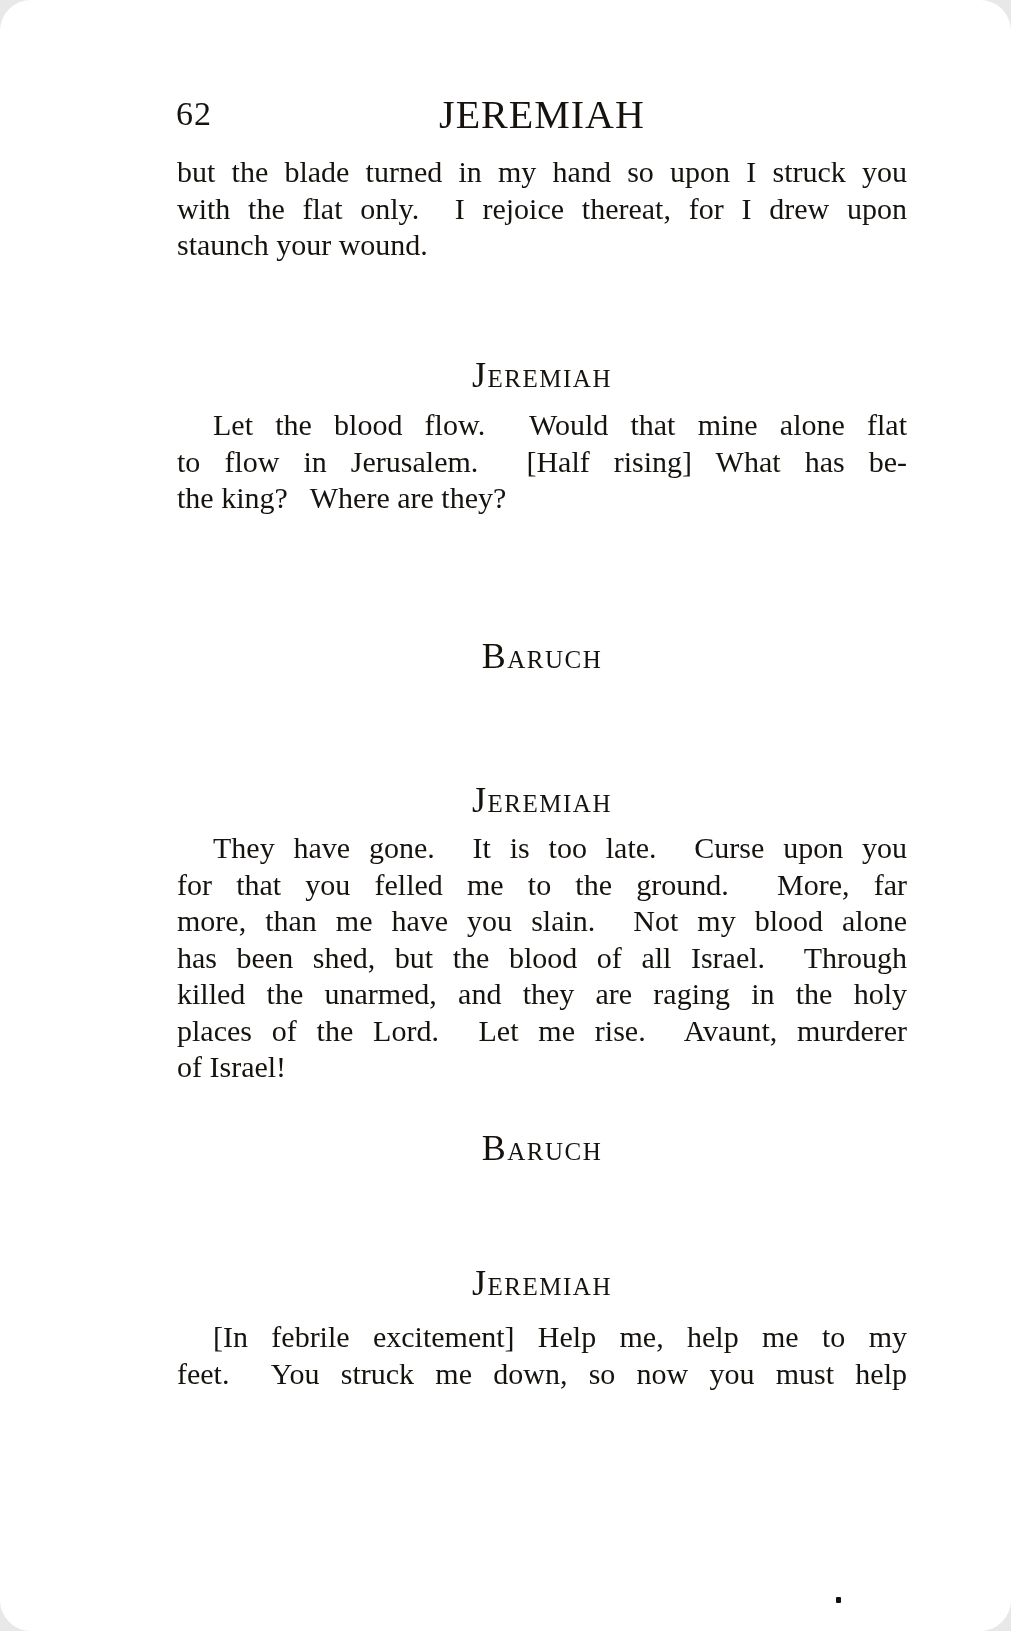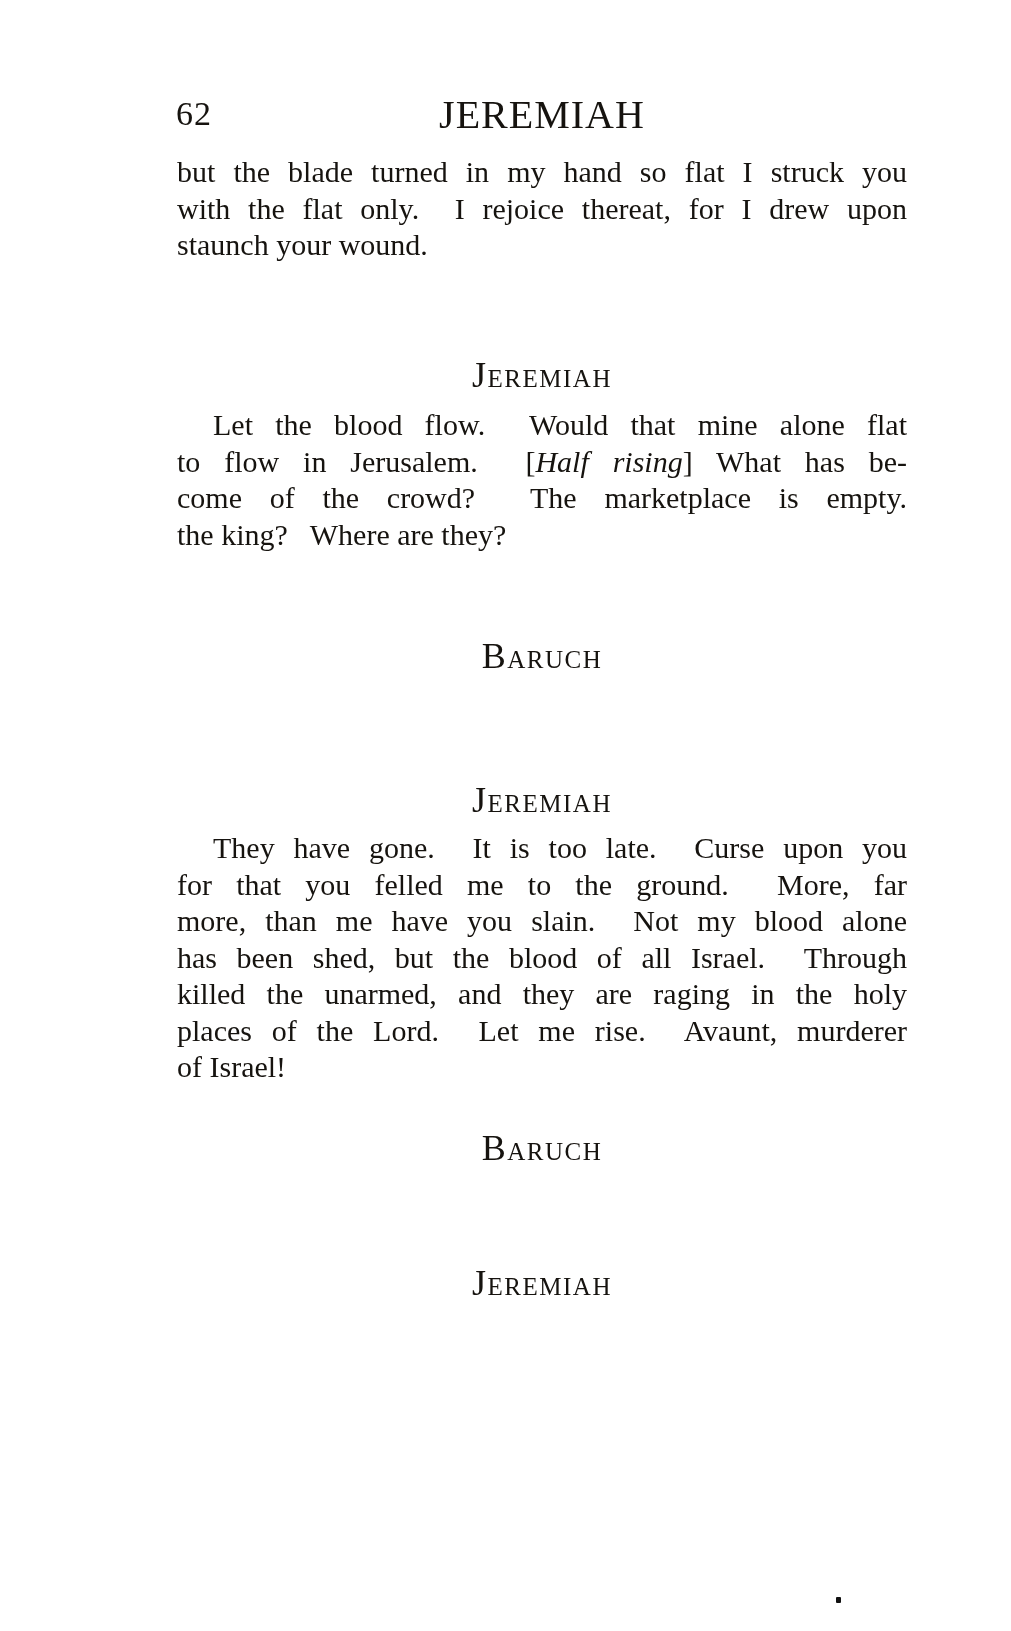--- a/index.html
+++ b/index.html
@@ -9,20 +9,21 @@
   }
   .page {
     position: relative;
     width: 1011px;
     height: 1631px;
     margin: 0 auto;
     background: #ffffff;
     color: #16130f;
     font-family: "Liberation Serif", "DejaVu Serif", serif;
     overflow: hidden;
+    border-radius: 31px;
   }
   .pagenum {
     position: absolute;
     left: 176px;
     top: 96px;
     font-size: 34px;
     line-height: 36px;
     letter-spacing: 1px;
   }
   .runtitle {
@@ -57,21 +58,20 @@
     position: absolute;
     left: 177px;
     width: 730px;
     text-align: center;
     font-variant: small-caps;
     font-size: 36px;
     line-height: 40px;
     letter-spacing: 1.5px;
   }
   .it {
-    font-style: italic;
     margin-top: 16px;
   }
   .ink-speck {
     position: absolute;
     left: 836px;
     top: 1597px;
     width: 5px;
     height: 6px;
     background: #111;
     border-radius: 1px;
@@ -79,31 +79,30 @@
 </style>
 </head>
 <body>
 
 <div class="page">
 
   <div class="pagenum">62</div>
   <div class="runtitle">JEREMIAH</div>
 
   <div class="para" style="top:154px">
-    <div class="jline">but the blade turned in my hand so flat I struck you</div>
+    <div class="jline">but the blade turned in my hand so upon I struck you</div>
     <div class="jline">with the flat only.  I rejoice thereat, for I drew upon</div>
     <div class="jline lastline">staunch your wound.</div>
   </div>
 
   <div class="speaker" style="top:355px">Jeremiah</div>
 
   <div class="para" style="top:407px">
     <div class="jline indent">Let the blood flow.  Would that mine alone flat</div>
     <div class="jline"><span>to flow in Jerusalem.  [</span><span class="it">Half rising</span><span>] What has be-</span></div>
-    <div class="jline">come of the crowd?  The marketplace is empty.</div>
     <div class="jline lastline">the king?   Where are they?</div>
   </div>
 
   <div class="speaker" style="top:636px">Baruch</div>
 
 
   <div class="speaker" style="top:780px">Jeremiah</div>
 
   <div class="para" style="top:830px">
     <div class="jline indent">They have gone.  It is too late.  Curse upon you</div>
@@ -113,16 +112,20 @@
     <div class="jline">killed the unarmed, and they are raging in the holy</div>
     <div class="jline">places of the Lord.  Let me rise.  Avaunt, murderer</div>
     <div class="jline lastline">of Israel!</div>
   </div>
 
   <div class="speaker" style="top:1128px">Baruch</div>
 
 
   <div class="speaker" style="top:1263px">Jeremiah</div>
 
+  <div class="para" style="top:1319px">
+    <div class="jline indent"><span>[</span><span class="it">In febrile excitement</span><span>] Help me, help me to my</span></div>
+    <div class="jline">feet.  You struck me down, so now you must help</div>
+  </div>
 
   <div class="ink-speck"></div>
 
 </div>
 
 </body></html>

